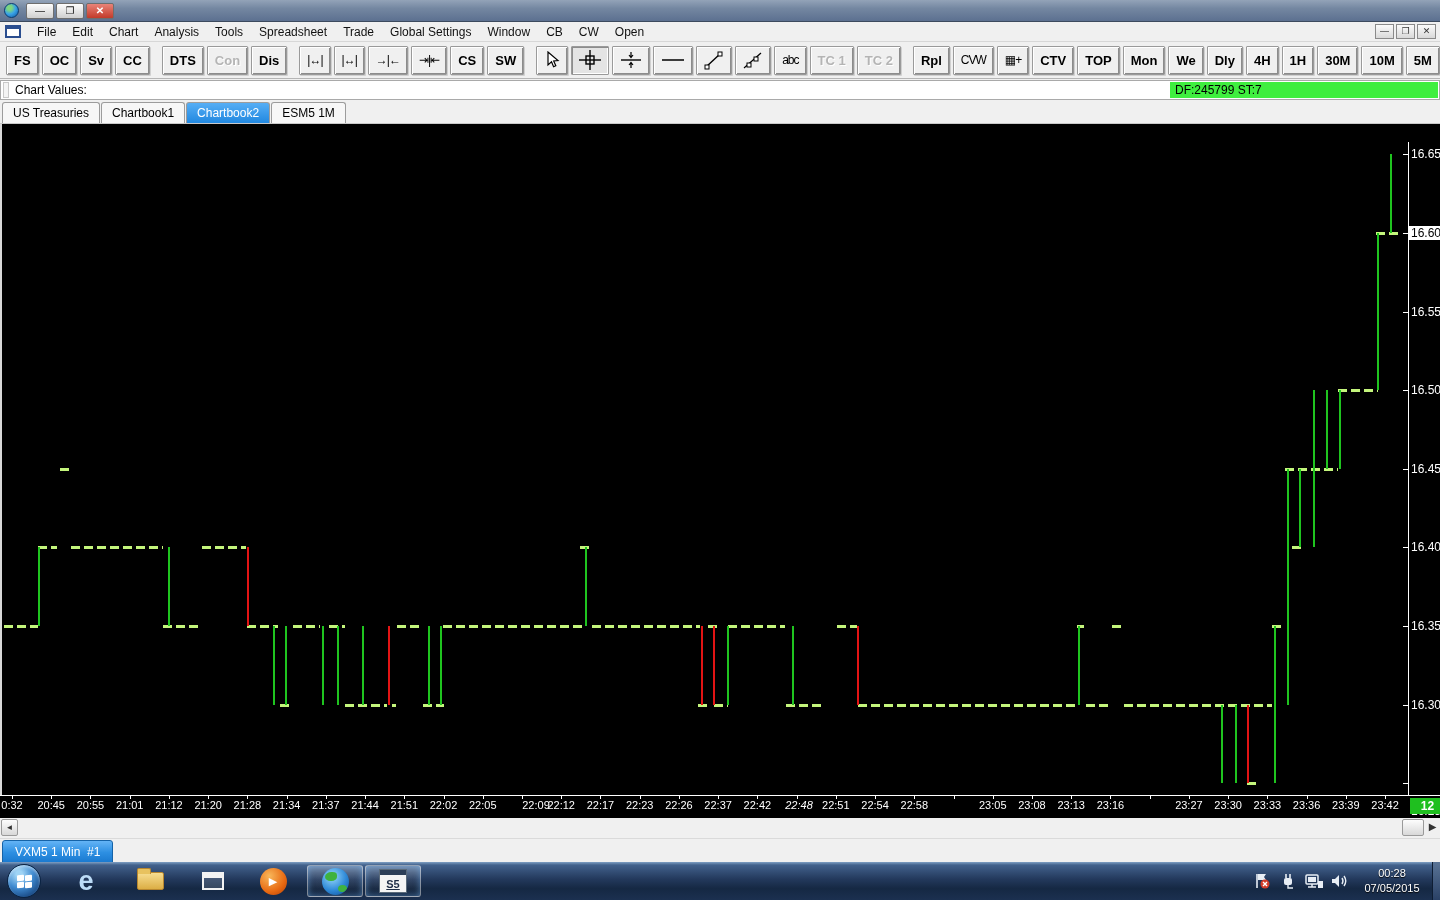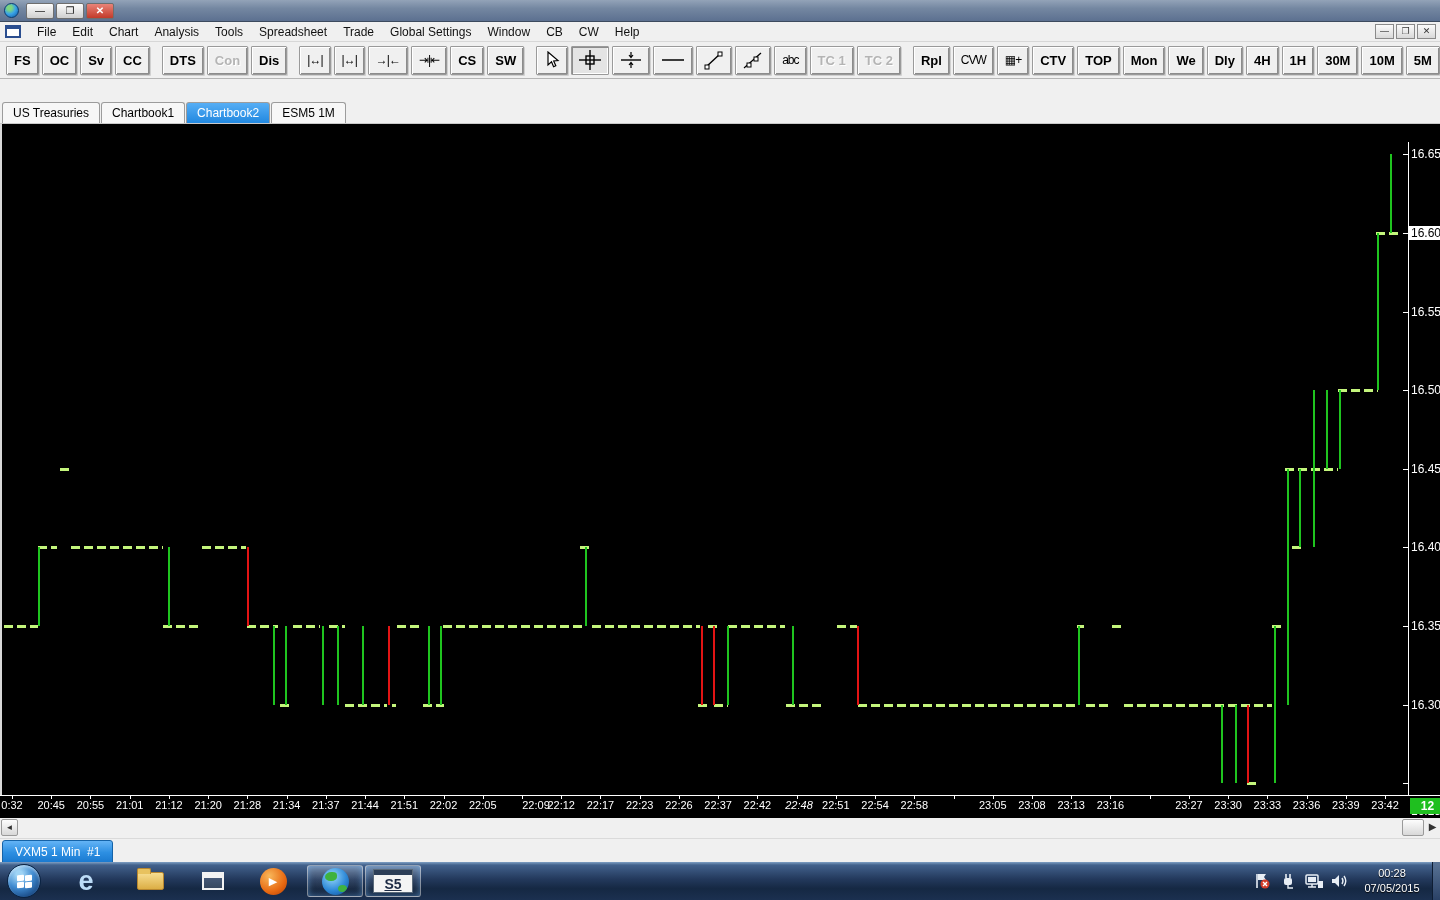--- a/index.html
+++ b/index.html
@@ -124,22 +124,22 @@
   .appwin:before { content:""; position:absolute; left:0; top:0; width:100%; height:4px; background:#f2f2f2; }
   .mediaball { width:27px; height:27px; border-radius:50%;
     background:radial-gradient(circle at 35% 30%, #f8b75a, #e86a12 60%, #b33d05);
     color:#fff; font-size:11px; text-align:center; line-height:27px; }
   .globe { width:27px; height:27px; border-radius:50%;
     background:radial-gradient(circle at 38% 32%, #8fd2f8 5%, #2f8ad8 55%, #0c4b94); position:relative; overflow:hidden; }
   .globe:before { content:""; position:absolute; left:3px; top:4px; width:12px; height:9px;
     background:#3fb23f; border-radius:60% 40% 50% 50%; }
   .globe:after { content:""; position:absolute; right:2px; bottom:3px; width:9px; height:7px;
     background:#3fb23f; border-radius:50%; }
-  .s5icon { width:40px; height:24px; background:#f4f4f4; border:1px solid #5a6a7a; position:relative;
-    font-size:14px; font-weight:bold; color:#1d2b45; text-align:center; line-height:28px;text-decoration:underline; }
+  .s5icon { width:28px; height:24px; background:#f4f4f4; border:1px solid #5a6a7a; position:relative;
+    font-size:11px; font-weight:bold; color:#1d2b45; text-align:center; line-height:28px;text-decoration:underline; }
   .s5icon:before { content:""; position:absolute; left:0; top:0; width:100%; height:5px; background:#2c3e57; }
   #tray { position:absolute; right:88px; top:0; height:38px; display:flex; align-items:center; }
   #tray .tico { width:24px; height:20px; margin-left:2px; display:flex; align-items:center; justify-content:center; }
   #clock { position:absolute; right:10px; top:4px; width:76px; color:#fff; font-size:11px;
     text-align:center; line-height:15px; text-shadow:0 1px 1px #000; }
   #showdesktop { position:absolute; right:0; top:0; width:8px; height:38px;
     background:linear-gradient(180deg,#5a7496,#2a4166); border-left:1px solid #0e1d33; }
 </style>
 </head>
 <body>
@@ -160,21 +160,21 @@
         <div class="menu-item">Edit</div>
         <div class="menu-item">Chart</div>
         <div class="menu-item">Analysis</div>
         <div class="menu-item">Tools</div>
         <div class="menu-item">Spreadsheet</div>
         <div class="menu-item">Trade</div>
         <div class="menu-item">Global Settings</div>
         <div class="menu-item">Window</div>
         <div class="menu-item">CB</div>
         <div class="menu-item">CW</div>
-        <div class="menu-item">Help</div>
+        <div class="menu-item">Open</div>
       </div>
     <div class="child-controls">
       <div class="cbtn">—</div>
       <div class="cbtn">❐</div>
       <div class="cbtn">✕</div>
     </div>
   </div>
 
   <div id="toolbar">
       <div class="tbtn">FS</div>
@@ -231,20 +231,25 @@
       <div class="tbtn">Mon</div>
       <div class="tbtn">We</div>
       <div class="tbtn">Dly</div>
       <div class="tbtn">4H</div>
       <div class="tbtn">1H</div>
       <div class="tbtn">30M</div>
       <div class="tbtn">10M</div>
       <div class="tbtn">5M</div>
     </div>
 
+  <div id="chartvalues">
+    <div id="cv-grip"></div>
+    <div id="cv-label">Chart Values:</div>
+    <div id="cv-dfst">DF:245799  ST:7</div>
+  </div>
 
   <div id="tabbar">
       <div class="tab">US Treasuries</div>
       <div class="tab">Chartbook1</div>
       <div class="tab active">Chartbook2</div>
       <div class="tab">ESM5 1M</div>
     </div>
 
   <div id="chart">
     <div id="chart-left-edge"></div>

